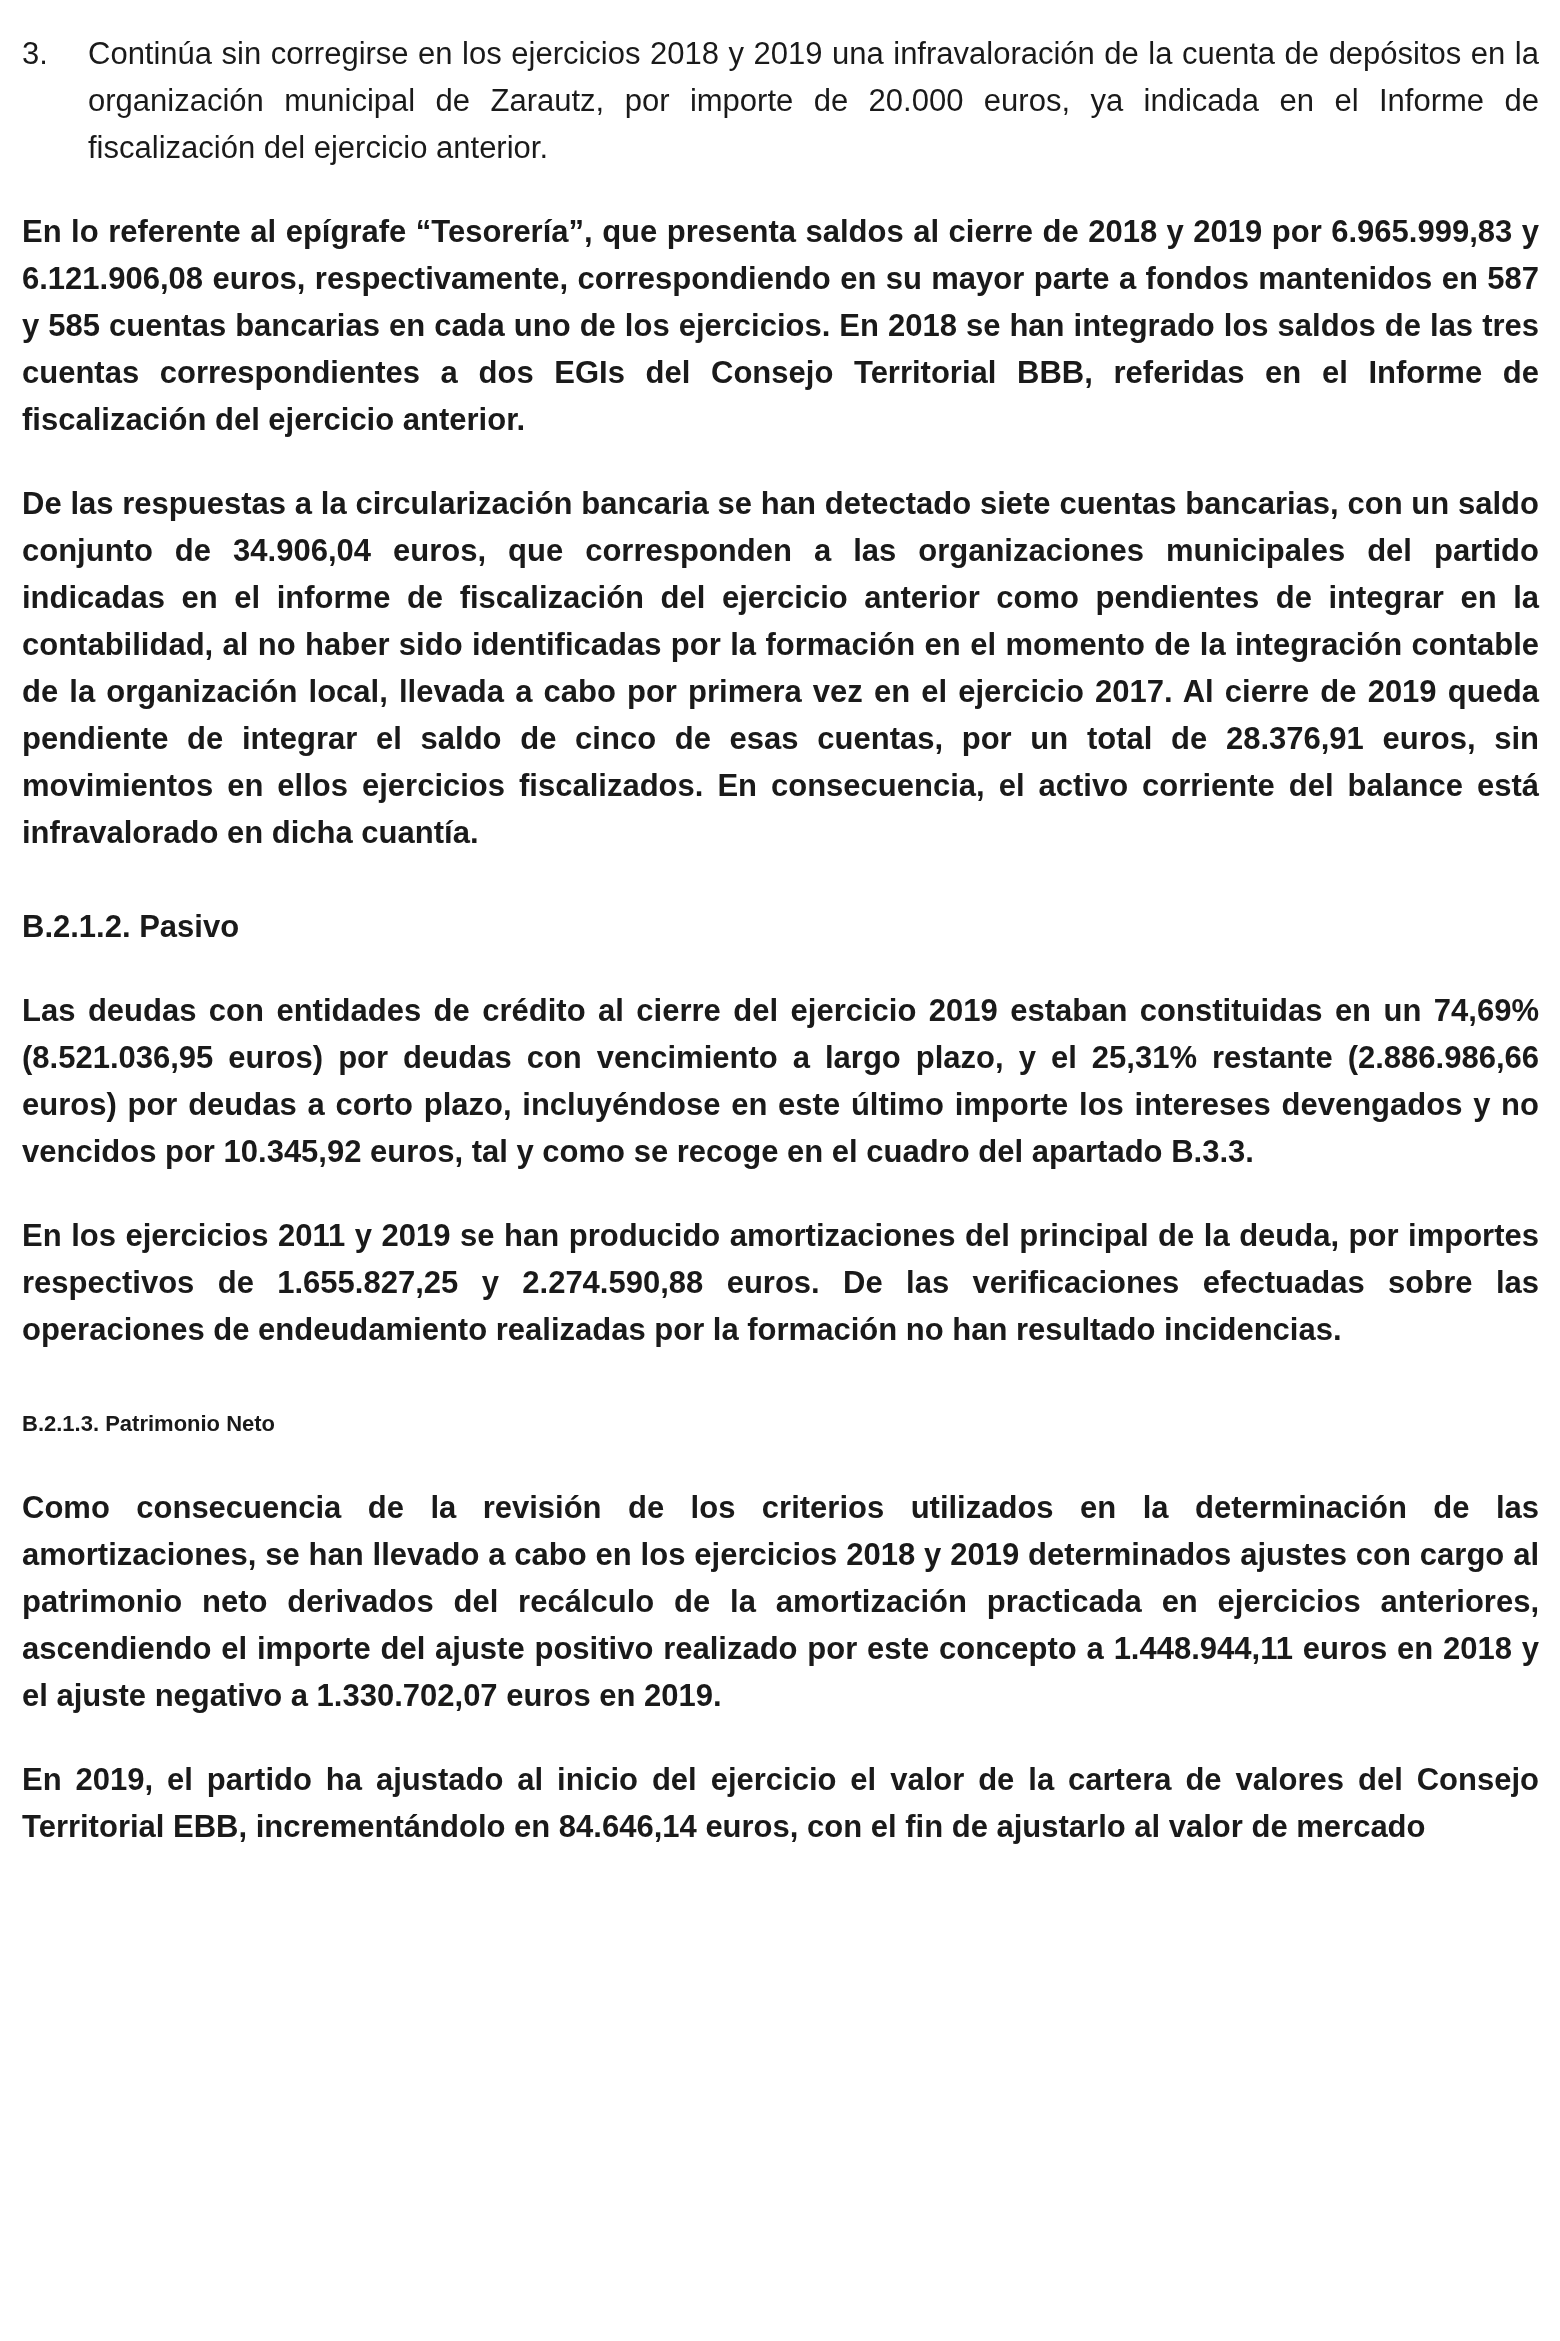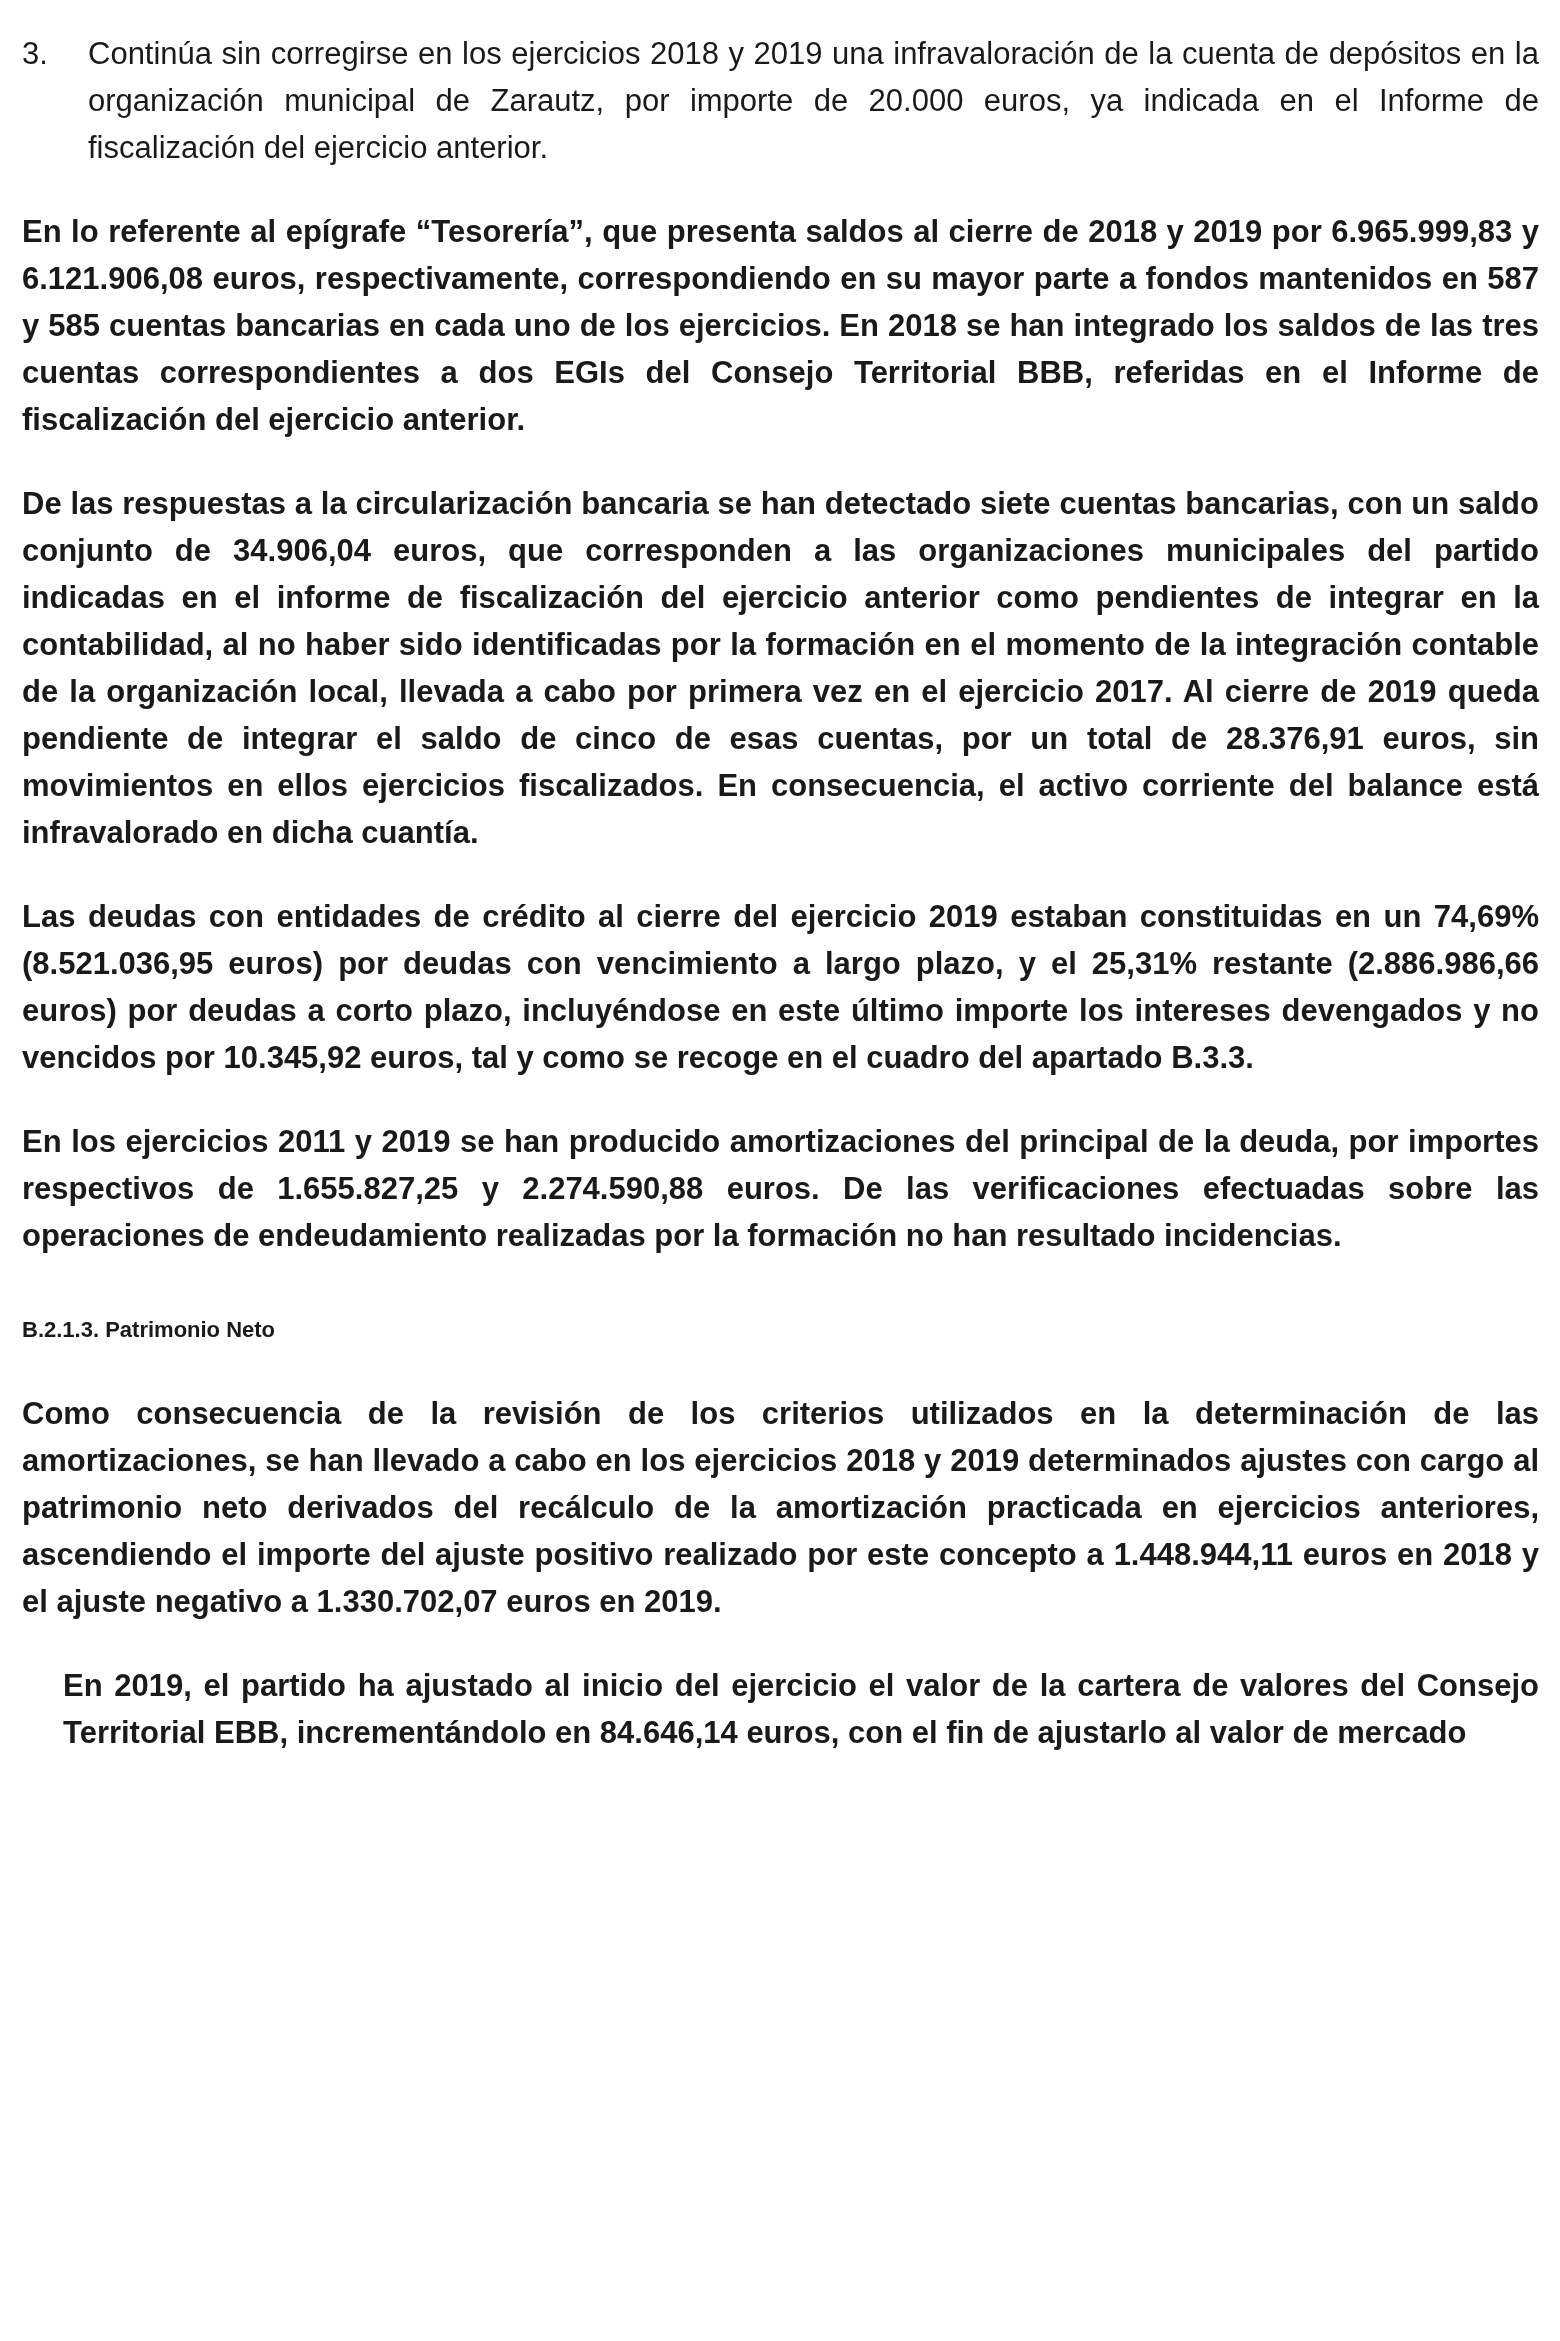--- a/index.html
+++ b/index.html
@@ -19,21 +19,20 @@
     color: #1a1a1a;
     overflow: hidden;
   }
   .para {
     text-align: justify;
     margin: 0 0 37px 0;
     font-weight: bold;
   }
   .para:last-child {
     margin-bottom: 0;
-    margin-left: 41px;
   }
   .list-item {
     position: relative;
     padding-left: 66px;
     text-align: justify;
     margin: 0 0 37px 0;
   }
   .list-number {
     position: absolute;
     left: 0;
@@ -52,20 +51,21 @@
 
   <div class="list-item">
     <span class="list-number">3.</span>
     <span>Continúa sin corregirse en los ejercicios 2018 y 2019 una infravaloración de la cuenta de depósitos en la organización municipal de Zarautz, por importe de 20.000 euros, ya indicada en el Informe de fiscalización del ejercicio anterior.</span>
   </div>
 
   <p class="para">En lo referente al epígrafe “Tesorería”, que presenta saldos al cierre de 2018 y 2019 por 6.965.999,83 y 6.121.906,08 euros, respectivamente, correspondiendo en su mayor parte a fondos mantenidos en 587 y 585 cuentas bancarias en cada uno de los ejercicios. En 2018 se han integrado los saldos de las tres cuentas correspondientes a dos EGIs del Consejo Territorial BBB, referidas en el Informe de fiscalización del ejercicio anterior.</p>
 
   <p class="para">De las respuestas a la circularización bancaria se han detectado siete cuentas bancarias, con un saldo conjunto de 34.906,04 euros, que corresponden a las organizaciones municipales del partido indicadas en el informe de fiscalización del ejercicio anterior como pendientes de integrar en la contabilidad, al no haber sido identificadas por la formación en el momento de la integración contable de la organización local, llevada a cabo por primera vez en el ejercicio 2017. Al cierre de 2019 queda pendiente de integrar el saldo de cinco de esas cuentas, por un total de 28.376,91 euros, sin movimientos en ellos ejercicios fiscalizados. En consecuencia, el activo corriente del balance está infravalorado en dicha cuantía.</p>
 
+  <h2 class="heading" style="font-size: 31px;">B.2.1.2. Pasivo</h2>
 
 
   <p class="para">Las deudas con entidades de crédito al cierre del ejercicio 2019 estaban constituidas en un 74,69% (8.521.036,95 euros) por deudas con vencimiento a largo plazo, y el 25,31% restante (2.886.986,66 euros) por deudas a corto plazo, incluyéndose en este último importe los intereses devengados y no vencidos por 10.345,92 euros, tal y como se recoge en el cuadro del apartado B.3.3.</p>
 
   <p class="para">En los ejercicios 2011 y 2019 se han producido amortizaciones del principal de la deuda, por importes respectivos de 1.655.827,25 y 2.274.590,88 euros. De las verificaciones efectuadas sobre las operaciones de endeudamiento realizadas por la formación no han resultado incidencias.</p>
 
   <h2 class="heading" style="font-size: 22px;">B.2.1.3. Patrimonio Neto</h2>
 
 
   <p class="para">Como consecuencia de la revisión de los criterios utilizados en la determinación de las amortizaciones, se han llevado a cabo en los ejercicios 2018 y 2019 determinados ajustes con cargo al patrimonio neto derivados del recálculo de la amortización practicada en ejercicios anteriores, ascendiendo el importe del ajuste positivo realizado por este concepto a 1.448.944,11 euros en 2018 y el ajuste negativo a 1.330.702,07 euros en 2019.</p>

